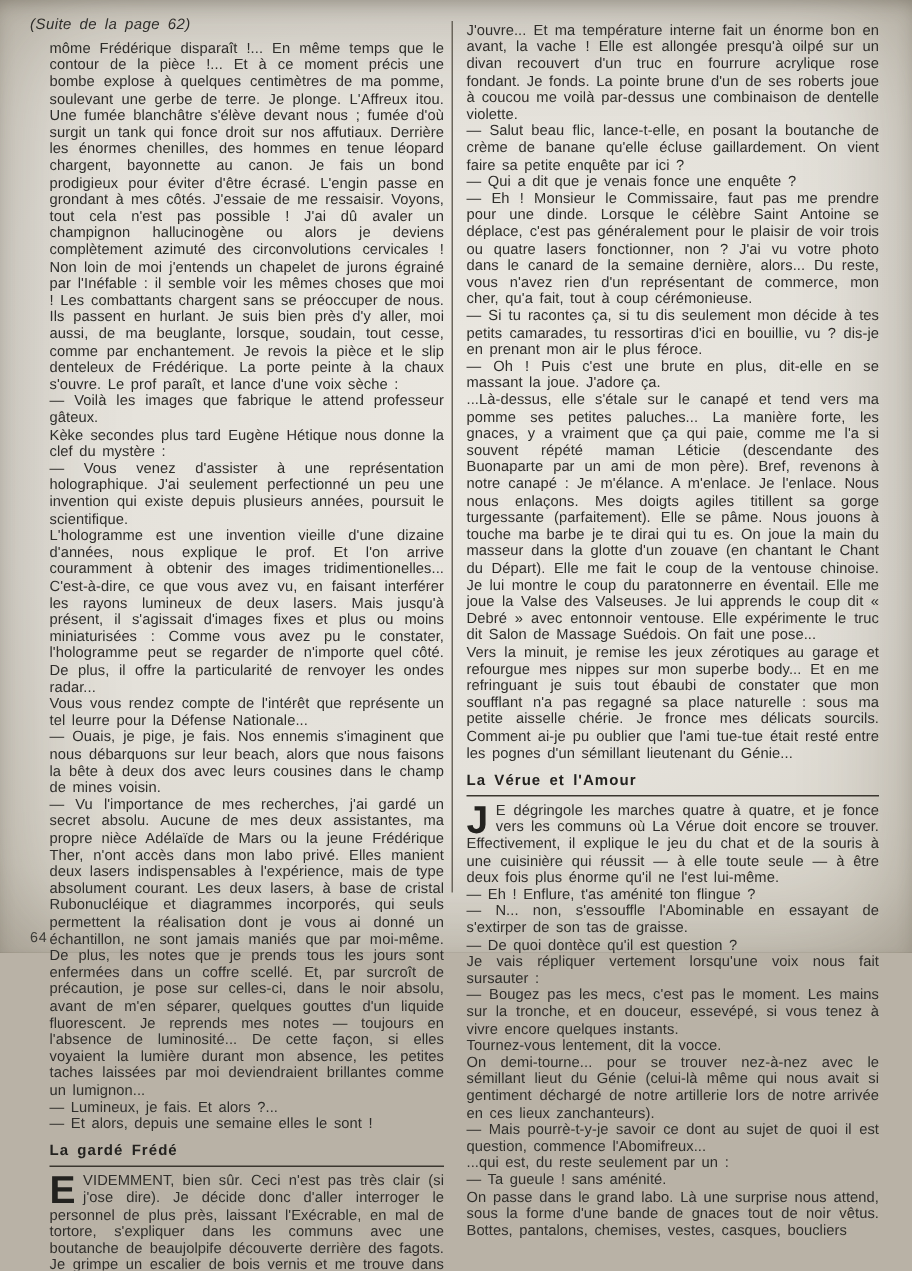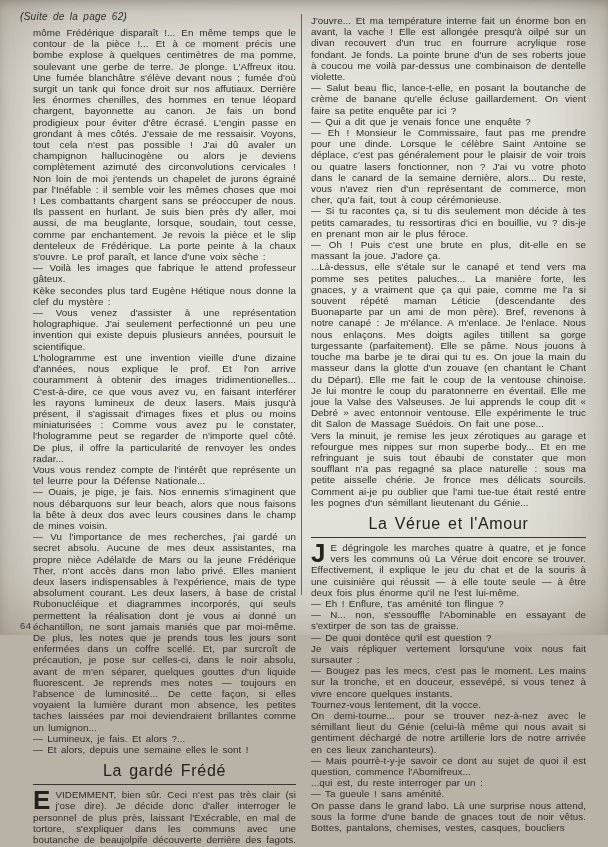--- a/index.html
+++ b/index.html
@@ -24,21 +24,21 @@
     margin:1px 0 5px 0;letter-spacing:.3px;word-spacing:2px;
   }
   .lcol .col-text{padding-left:13px;}
   .divider{width:1px;background:#6a655b;margin:4px 9px 26px 5px;}
   .rcol{flex:1;padding-top:5px;}
   .para{
     margin:0;font-size:9.8px;line-height:11.2px;color:#2e2d2a;
     text-align:justify;word-spacing:1.6px;letter-spacing:.05px;
   }
   .col-heading{
-    font-size:16px;font-weight:normal;text-align:center;color:#23221f;
+    font-size:10px;font-weight:bold;color:#23221f;
     margin:7px 0 4px 0;padding-bottom:4px;
     border-bottom:1.6px solid #3a362f;letter-spacing:.7px;word-spacing:2px;
   }
   .has-dropcap{overflow:visible;}
   .dropcap{
     float:left;font-size:26px;line-height:20px;font-weight:bold;
     margin:1px 5px 0 0;color:#23221f;
   }
   .pagenum{
     position:absolute;left:20px;bottom:4px;
@@ -80,19 +80,19 @@
         <h2 class="col-heading">La Vérue et l'Amour</h2>
         <p class="para has-dropcap"><span class="dropcap">J</span>E dégringole les marches quatre à quatre, et je fonce vers les communs où La Vérue doit encore se trouver. Effectivement, il explique le jeu du chat et de la souris à une cuisinière qui réussit — à elle toute seule — à être deux fois plus énorme qu'il ne l'est lui-même.</p>
         <p class="para">— Eh ! Enflure, t'as aménité ton flingue ?</p>
         <p class="para">— N... non, s'essouffle l'Abominable en essayant de s'extirper de son tas de graisse.</p>
         <p class="para">— De quoi dontèce qu'il est question ?</p>
         <p class="para">Je vais répliquer vertement lorsqu'une voix nous fait sursauter :</p>
         <p class="para">— Bougez pas les mecs, c'est pas le moment. Les mains sur la tronche, et en douceur, essevépé, si vous tenez à vivre encore quelques instants.</p>
         <p class="para">Tournez-vous lentement, dit la vocce.</p>
         <p class="para">On demi-tourne... pour se trouver nez-à-nez avec le sémillant lieut du Génie (celui-là même qui nous avait si gentiment déchargé de notre artillerie lors de notre arrivée en ces lieux zanchanteurs).</p>
         <p class="para">— Mais pourrè-t-y-je savoir ce dont au sujet de quoi il est question, commence l'Abomifreux...</p>
-        <p class="para">...qui est, du reste interroger par un :</p>
+        <p class="para">...qui est, du reste seulement par un :</p>
         <p class="para">— Ta gueule ! sans aménité.</p>
         <p class="para">On passe dans le grand labo. Là une surprise nous attend, sous la forme d'une bande de gnaces tout de noir vêtus. Bottes, pantalons, chemises, vestes, casques, boucliers</p>
       </div>
   </div>
   <div class="pagenum">64</div>
 </div>
 
 </body></html>

